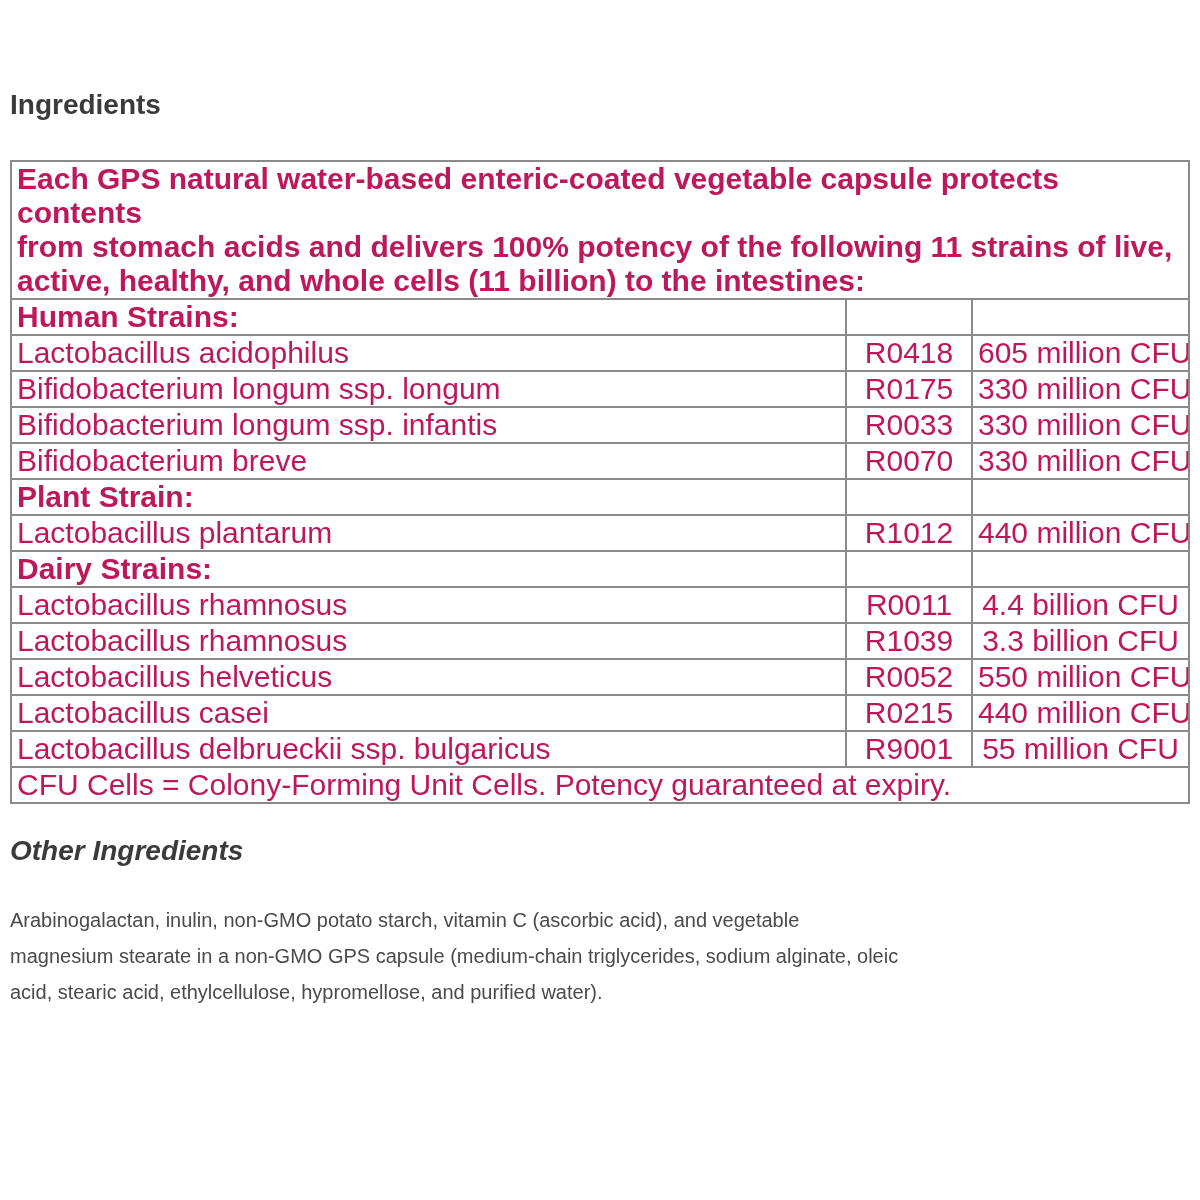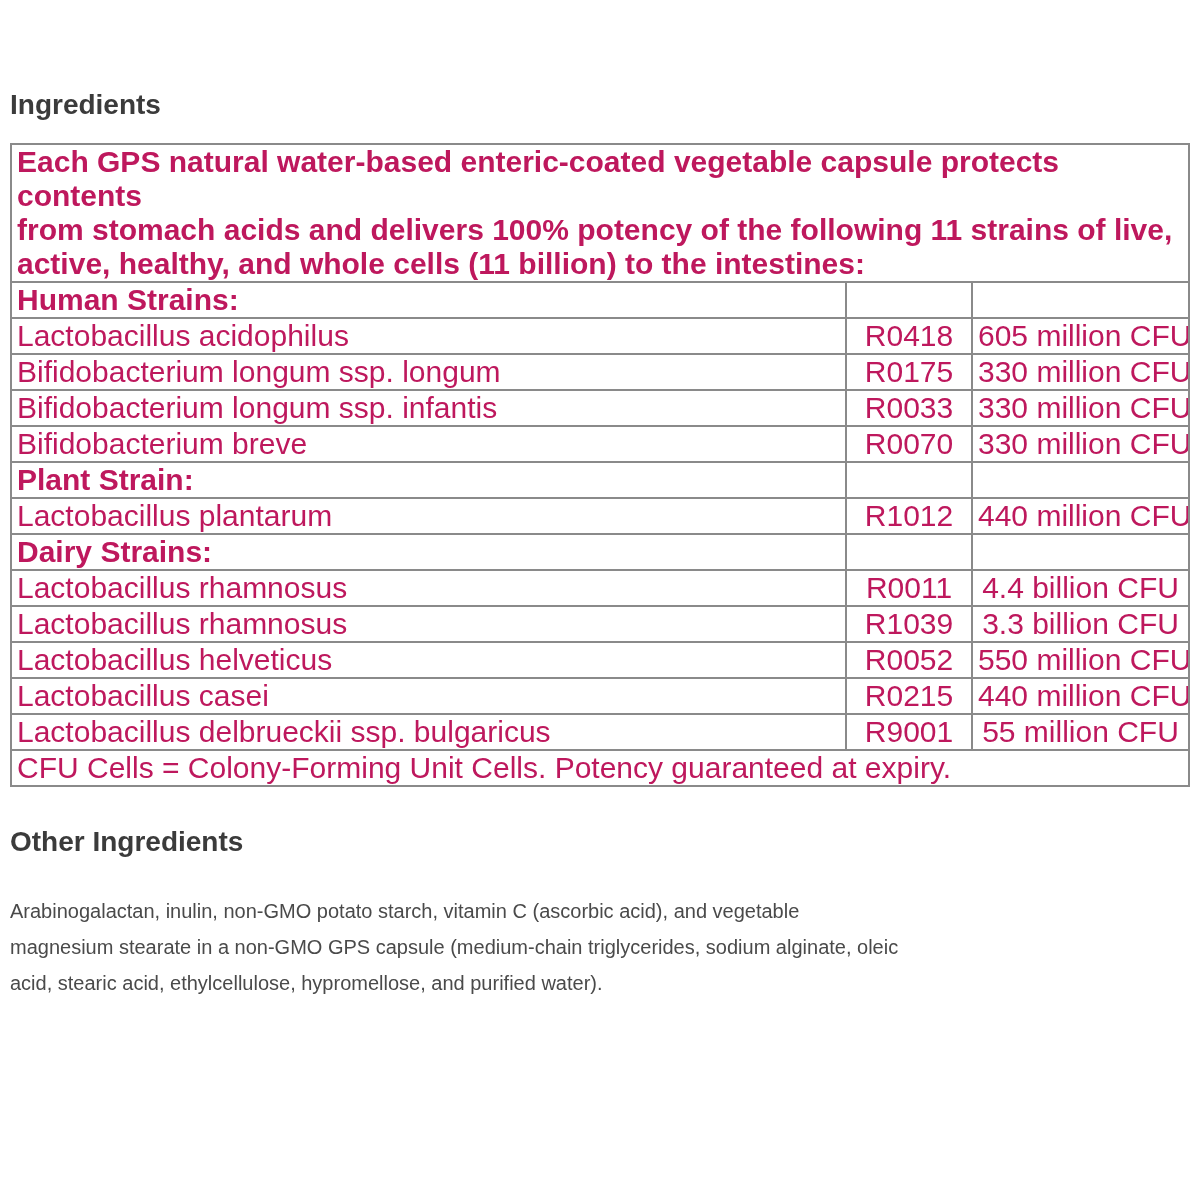--- a/index.html
+++ b/index.html
@@ -13,22 +13,22 @@
     font-family: "Liberation Sans", sans-serif;
     overflow: hidden;
   }
   .section-heading {
     font-size: 28px;
     line-height: 30px;
     font-weight: 700;
     color: #3b3b3b;
     margin: 0;
   }
-  .heading-top { margin-bottom: 23px; }
-  .heading-other { margin-top: 40px; }
+  .heading-top { margin-bottom: 40px; }
+  .heading-other { margin-top: 32px; font-style: italic; }
 
   table.ingredients-table {
     border-collapse: collapse;
     table-layout: fixed;
     width: 1178px;
     background: #ffffff;
   }
   table.ingredients-table td {
     border: 2px solid #8a8a8a;
     color: #be185d;

